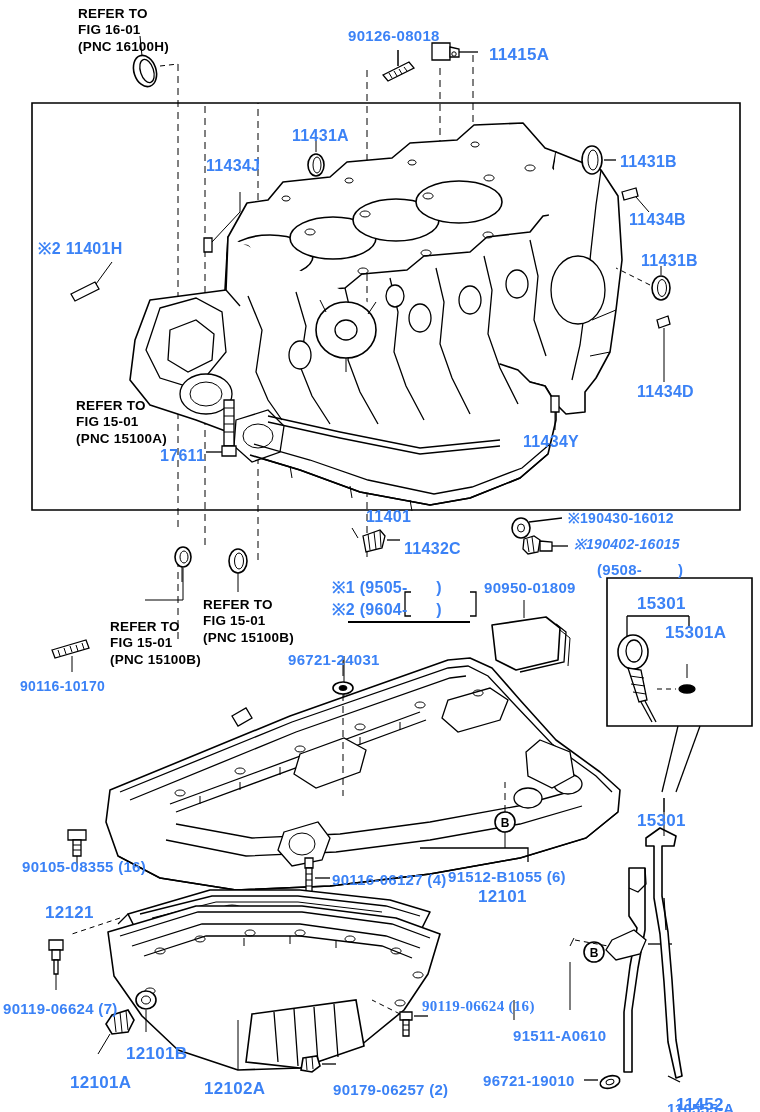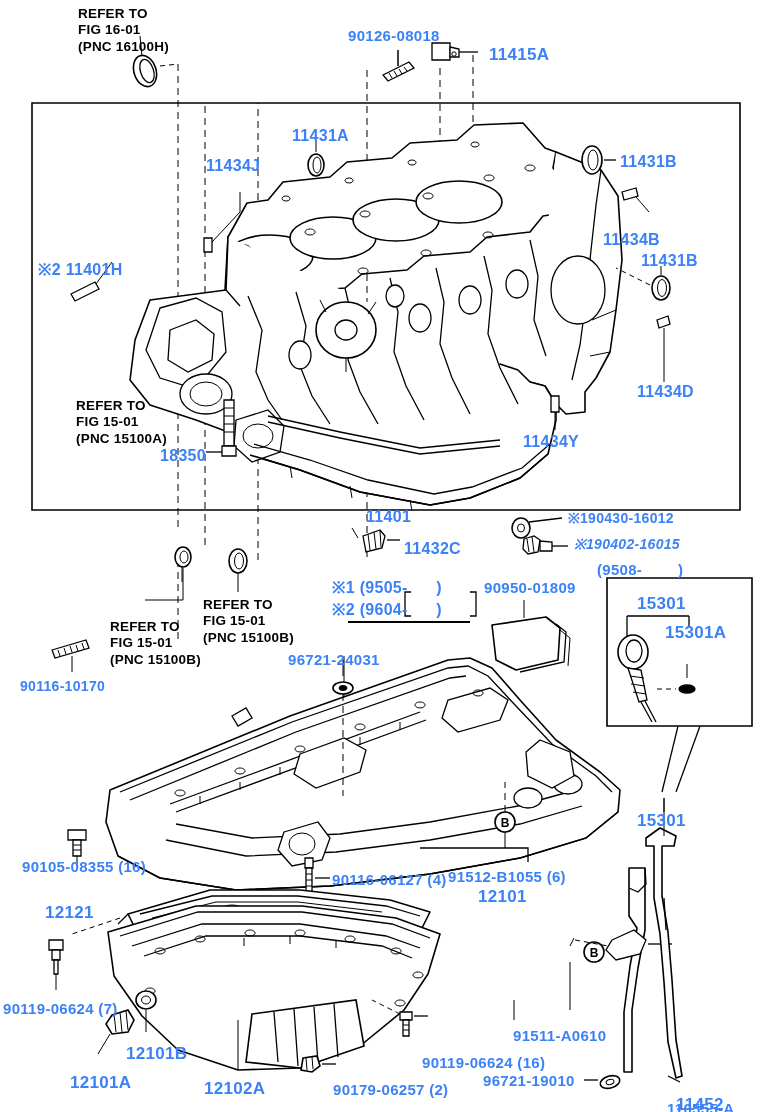--- a/index.html
+++ b/index.html
@@ -479,27 +479,27 @@
 FIG 16-01
 (PNC 16100H)</div>
 
   <div class="lbl s15" style="left:348px;top:28px;">90126-08018</div>
   <div class="lbl s17" style="left:489px;top:45px;">11415A</div>
 
   <div class="lbl s16" style="left:292px;top:127px;">11431A</div>
   <div class="lbl s16" style="left:206px;top:157px;">11434J</div>
 
   <div class="lbl s16" style="left:620px;top:153px;">11431B</div>
-  <div class="lbl s16" style="left:603px;top:211px;margin-top:20px;">11434B</div>
+  <div class="lbl s16" style="left:629px;top:211px;">11434B</div>
   <div class="lbl s16" style="left:641px;top:252px;">11431B</div>
   <div class="lbl s16" style="left:637px;top:383px;">11434D</div>
 
-  <div class="lbl s16" style="left:38px;top:261px;">※2 11401H</div>
+  <div class="lbl s16" style="left:38px;top:240px;">※2 11401H</div>
   <div class="lbl s16" style="left:523px;top:433px;">11434Y</div>
-  <div class="lbl s16" style="left:160px;top:447px;">18350</div>
+  <div class="lbl s16" style="left:160px;top:447px;">17611</div>
 
   <div class="refer" style="left:76px;top:398px;">REFER TO
 FIG 15-01
 (PNC 15100A)</div>
 
   <div class="lbl s16" style="left:366px;top:508px;">11401</div>
   <div class="lbl s16" style="left:404px;top:540px;">11432C</div>
   <div class="lbl s14" style="left:568px;top:511px;">※190430-16012</div>
   <div class="lbl s14" style="left:574px;top:537px;font-style:italic;">※190402-16015</div>
 
@@ -526,21 +526,21 @@
 
   <div class="lbl s15" style="left:22px;top:859px;text-align:center;">90105-08355 (16)</div>
   <div class="lbl s17" style="left:45px;top:903px;">12121</div>
   <div class="lbl s15" style="left:3px;top:1001px;">90119-06624 (7)</div>
 
   <div class="lbl s17" style="left:70px;top:1073px;">12101A</div>
   <div class="lbl s17" style="left:126px;top:1044px;">12101B</div>
   <div class="lbl s17" style="left:204px;top:1079px;">12102A</div>
   <div class="lbl s15" style="left:333px;top:1082px;">90179-06257 (2)</div>
 
-  <div class="lbl s15" style="left:422px;top:1055px;">90119-06624 (16)</div>
+  <div class="lbl s15" style="left:422px;top:998px;font-family:Liberation Serif, serif;">90119-06624 (16)</div>
   <div class="lbl s15" style="left:513px;top:1028px;">91511-A0610</div>
   <div class="lbl s15" style="left:483px;top:1073px;">96721-19010</div>
   <div class="lbl s17" style="left:676px;top:1095px;">11452</div>
   <div class="lbl s17" style="left:637px;top:811px;">15301</div>
 
   <div class="lbl s15" style="left:667px;top:1089px;margin-top:12px;">110555-A</div>
 
 </div>
 
 </body></html>

